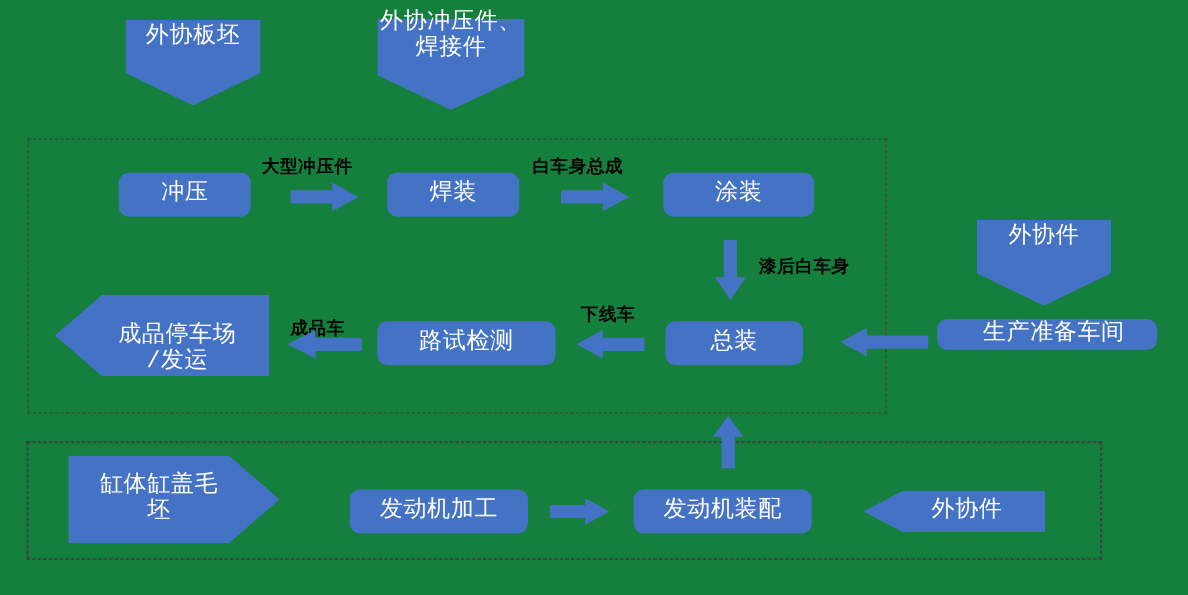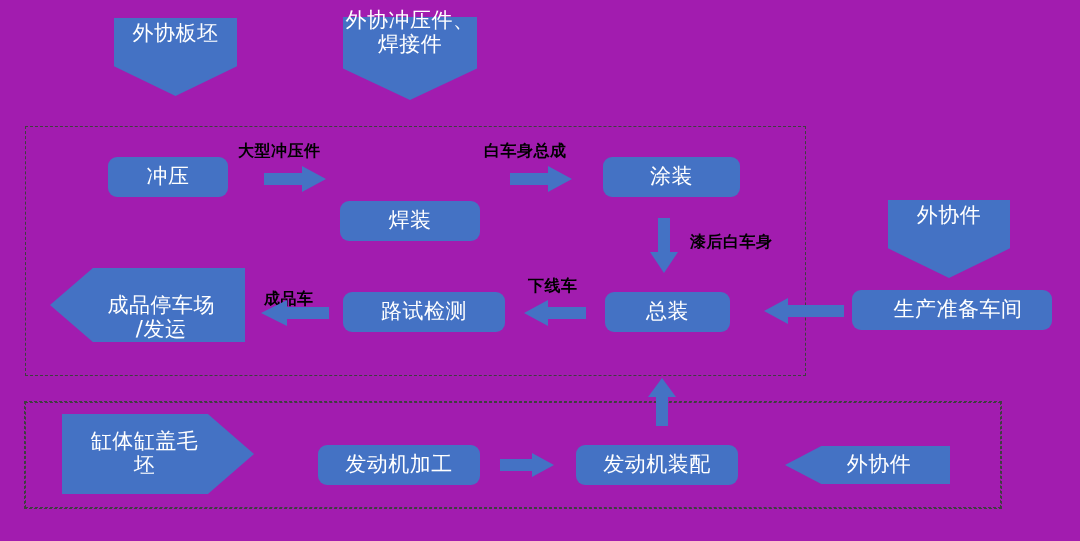--- a/index.html
+++ b/index.html
@@ -8,22 +8,23 @@
     padding: 0;
     background: #ffffff;
   }
   body {
     font-family: "DejaVu Sans", "Liberation Sans", sans-serif;
   }
   #canvas {
     position: relative;
     width: 1080px;
     height: 541px;
-    background: #a21caf;
+    background: #15803d;
     overflow: hidden;
+    font-family: Liberation Mono, monospace;
   }
   .node {
     position: absolute;
     box-sizing: border-box;
     display: flex;
     align-items: center;
     justify-content: center;
     text-align: center;
     color: #ffffff;
     line-height: 1.12;
@@ -129,21 +130,21 @@
   </div>
 
   <div class="edge-label" style="left:238px; top:141px;">大型冲压件</div>
 
   <div class="arrow" style="left:264px; top:166px;">
     <svg width="62" height="26" viewBox="0 0 62 26" aria-hidden="true">
       <polygon points="0,7 38,7 38,0 62,13 38,26 38,19 0,19" fill="#4472C4"></polygon>
     </svg>
   </div>
 
-  <div class="node rrect" style="left:340px; top:157px; width:140px; height:40px;margin-top:44px;">
+  <div class="node rrect" style="left:352px; top:157px; width:120px; height:40px;">
     <span>焊装</span>
   </div>
 
   <div class="edge-label" style="left:484px; top:141px;">白车身总成</div>
 
   <div class="arrow" style="left:510px; top:166px;">
     <svg width="62" height="26" viewBox="0 0 62 26" aria-hidden="true">
       <polygon points="0,7 38,7 38,0 62,13 38,26 38,19 0,19" fill="#4472C4"></polygon>
     </svg>
   </div>
@@ -158,21 +159,21 @@
     </svg>
   </div>
 
   <div class="edge-label" style="left:690px; top:232px;">漆后白车身</div>
 
   <div class="node pent-down" style="left:888px; top:200px; width:122px; height:78px;">
     <div class="shape-fill"></div>
     <div class="pent-label">外协件</div>
   </div>
 
-  <div class="node rrect" style="left:852px; top:290px; width:200px; height:40px;padding-left:12px;">
+  <div class="node rrect" style="left:852px; top:290px; width:200px; height:28px;padding-left:12px;">
     <span>生产准备车间</span>
   </div>
 
   <div class="arrow" style="left:764px; top:298px;">
     <svg width="80" height="26" viewBox="0 0 80 26" aria-hidden="true">
       <polygon points="80,7 24,7 24,0 0,13 24,26 24,19 80,19" fill="#4472C4"></polygon>
     </svg>
   </div>
 
   <div class="node rrect" style="left:605px; top:292px; width:125px; height:40px;">

